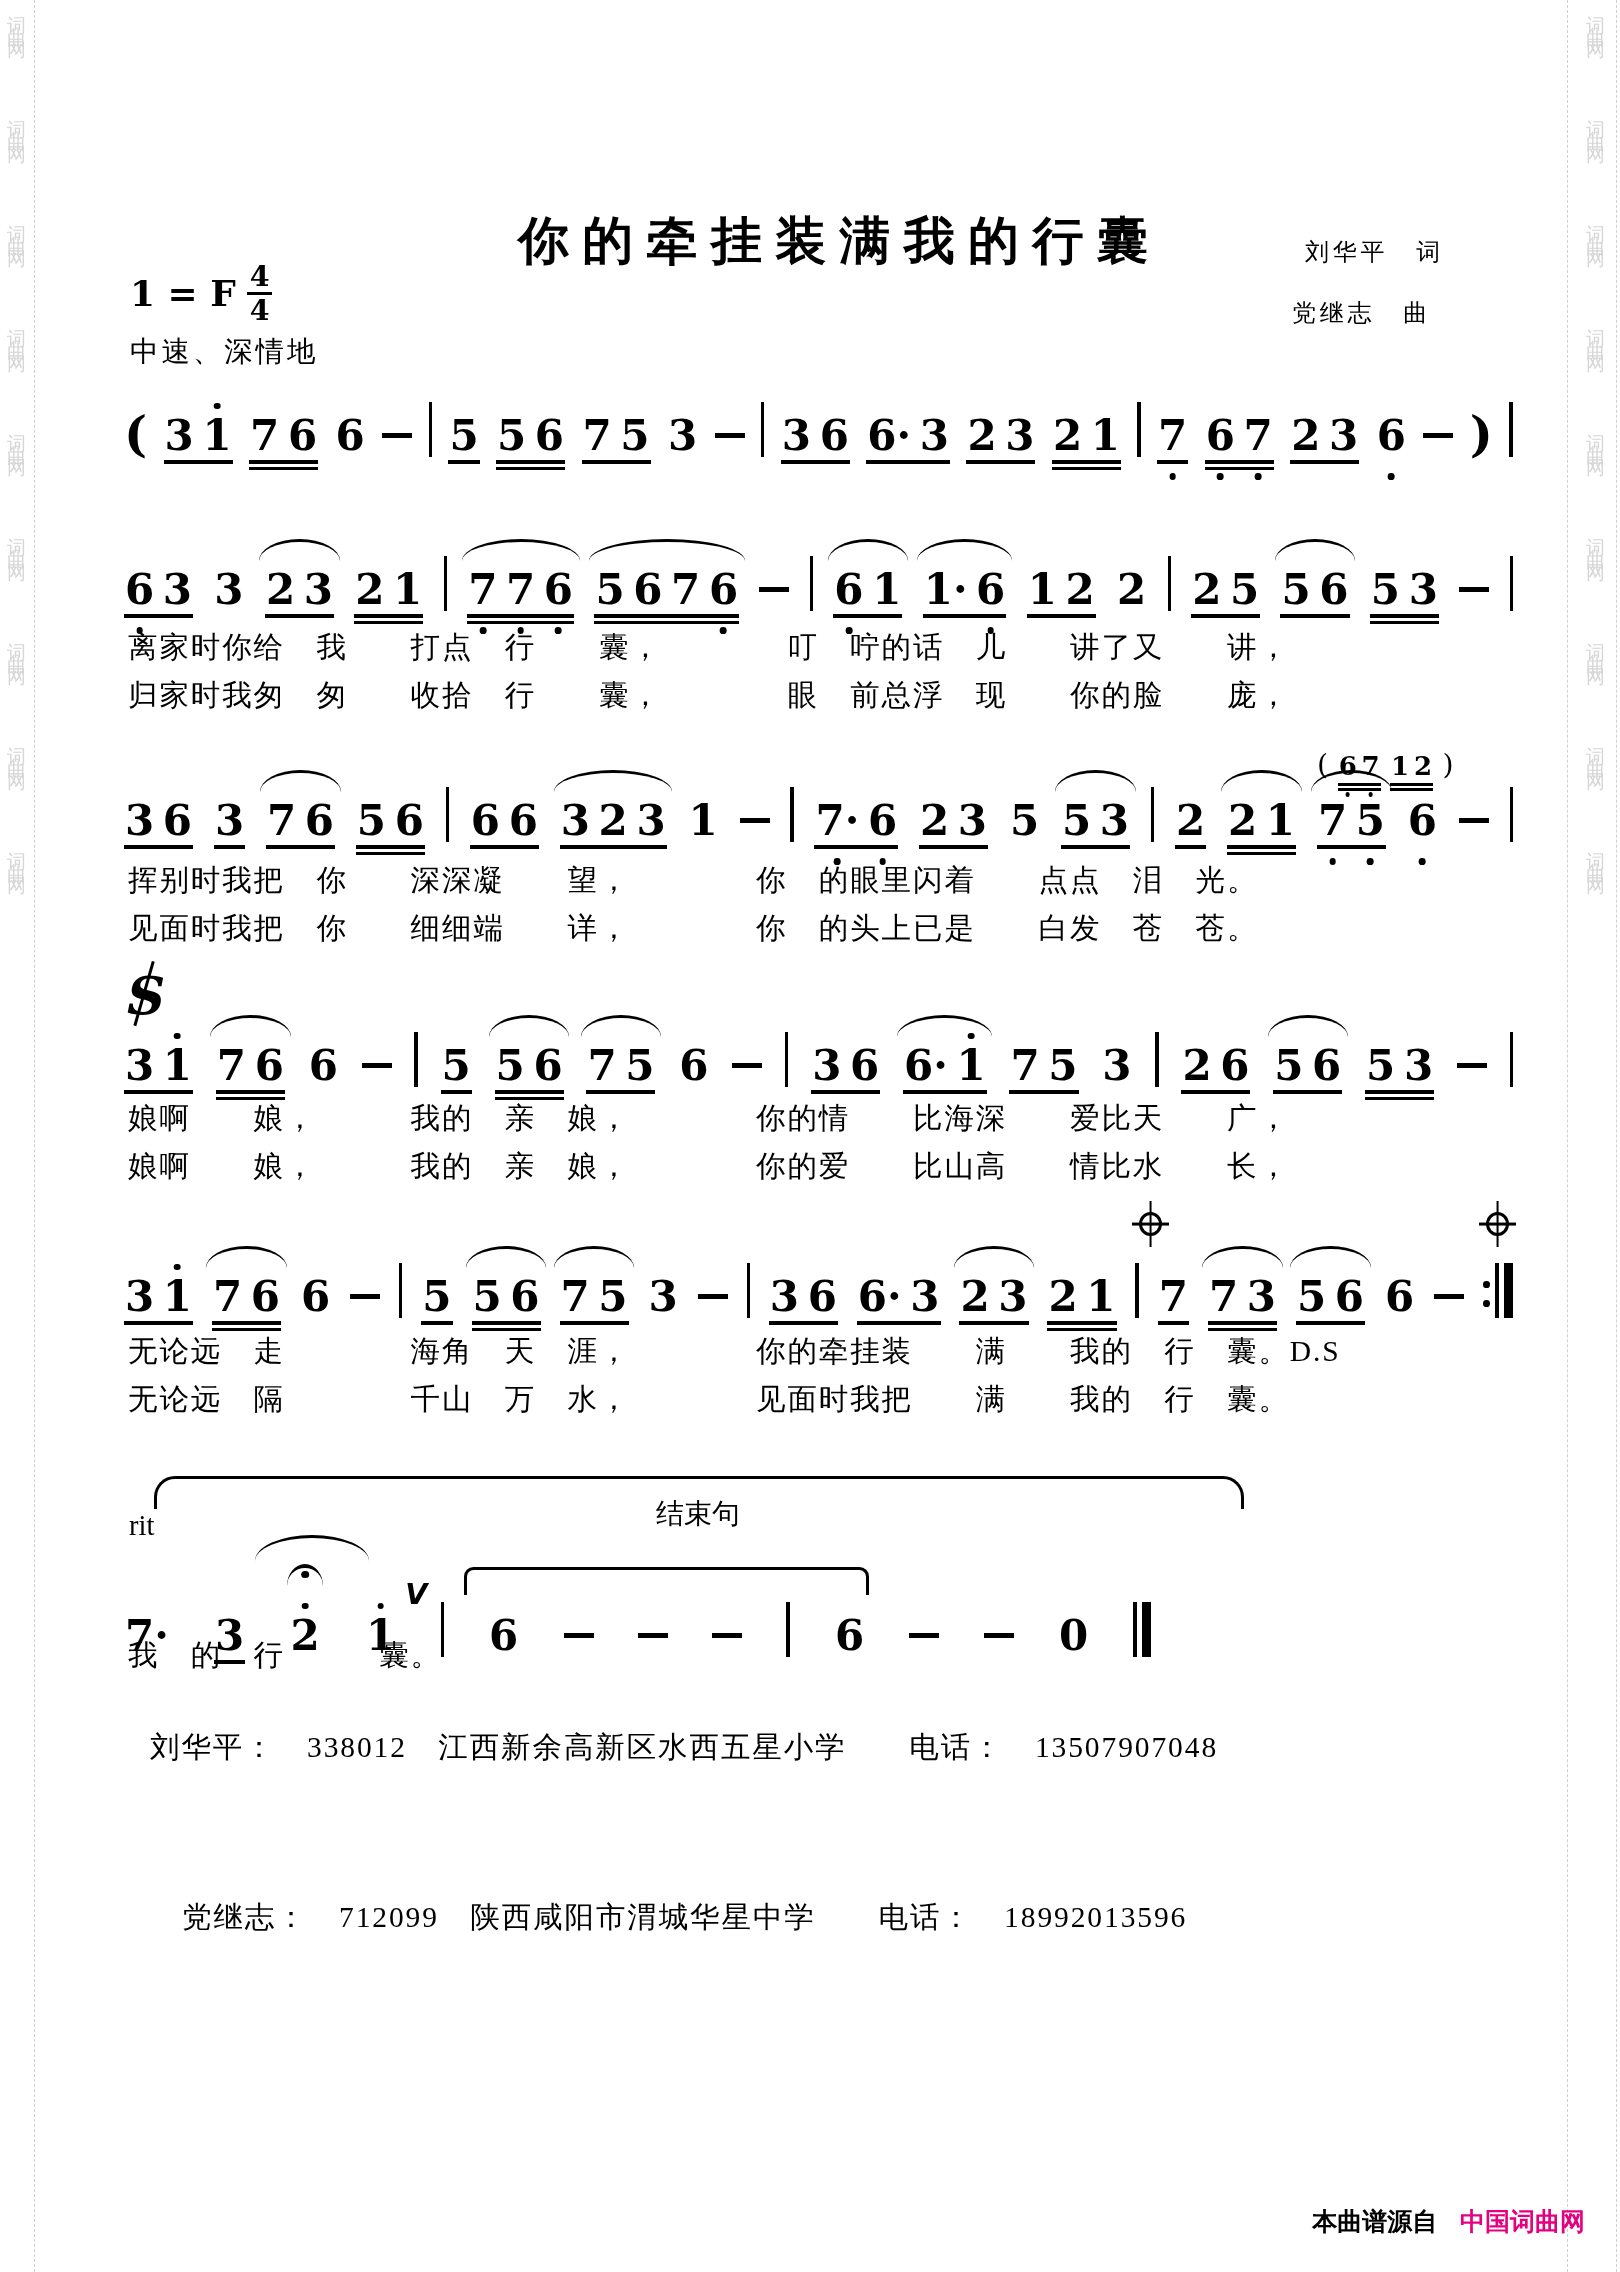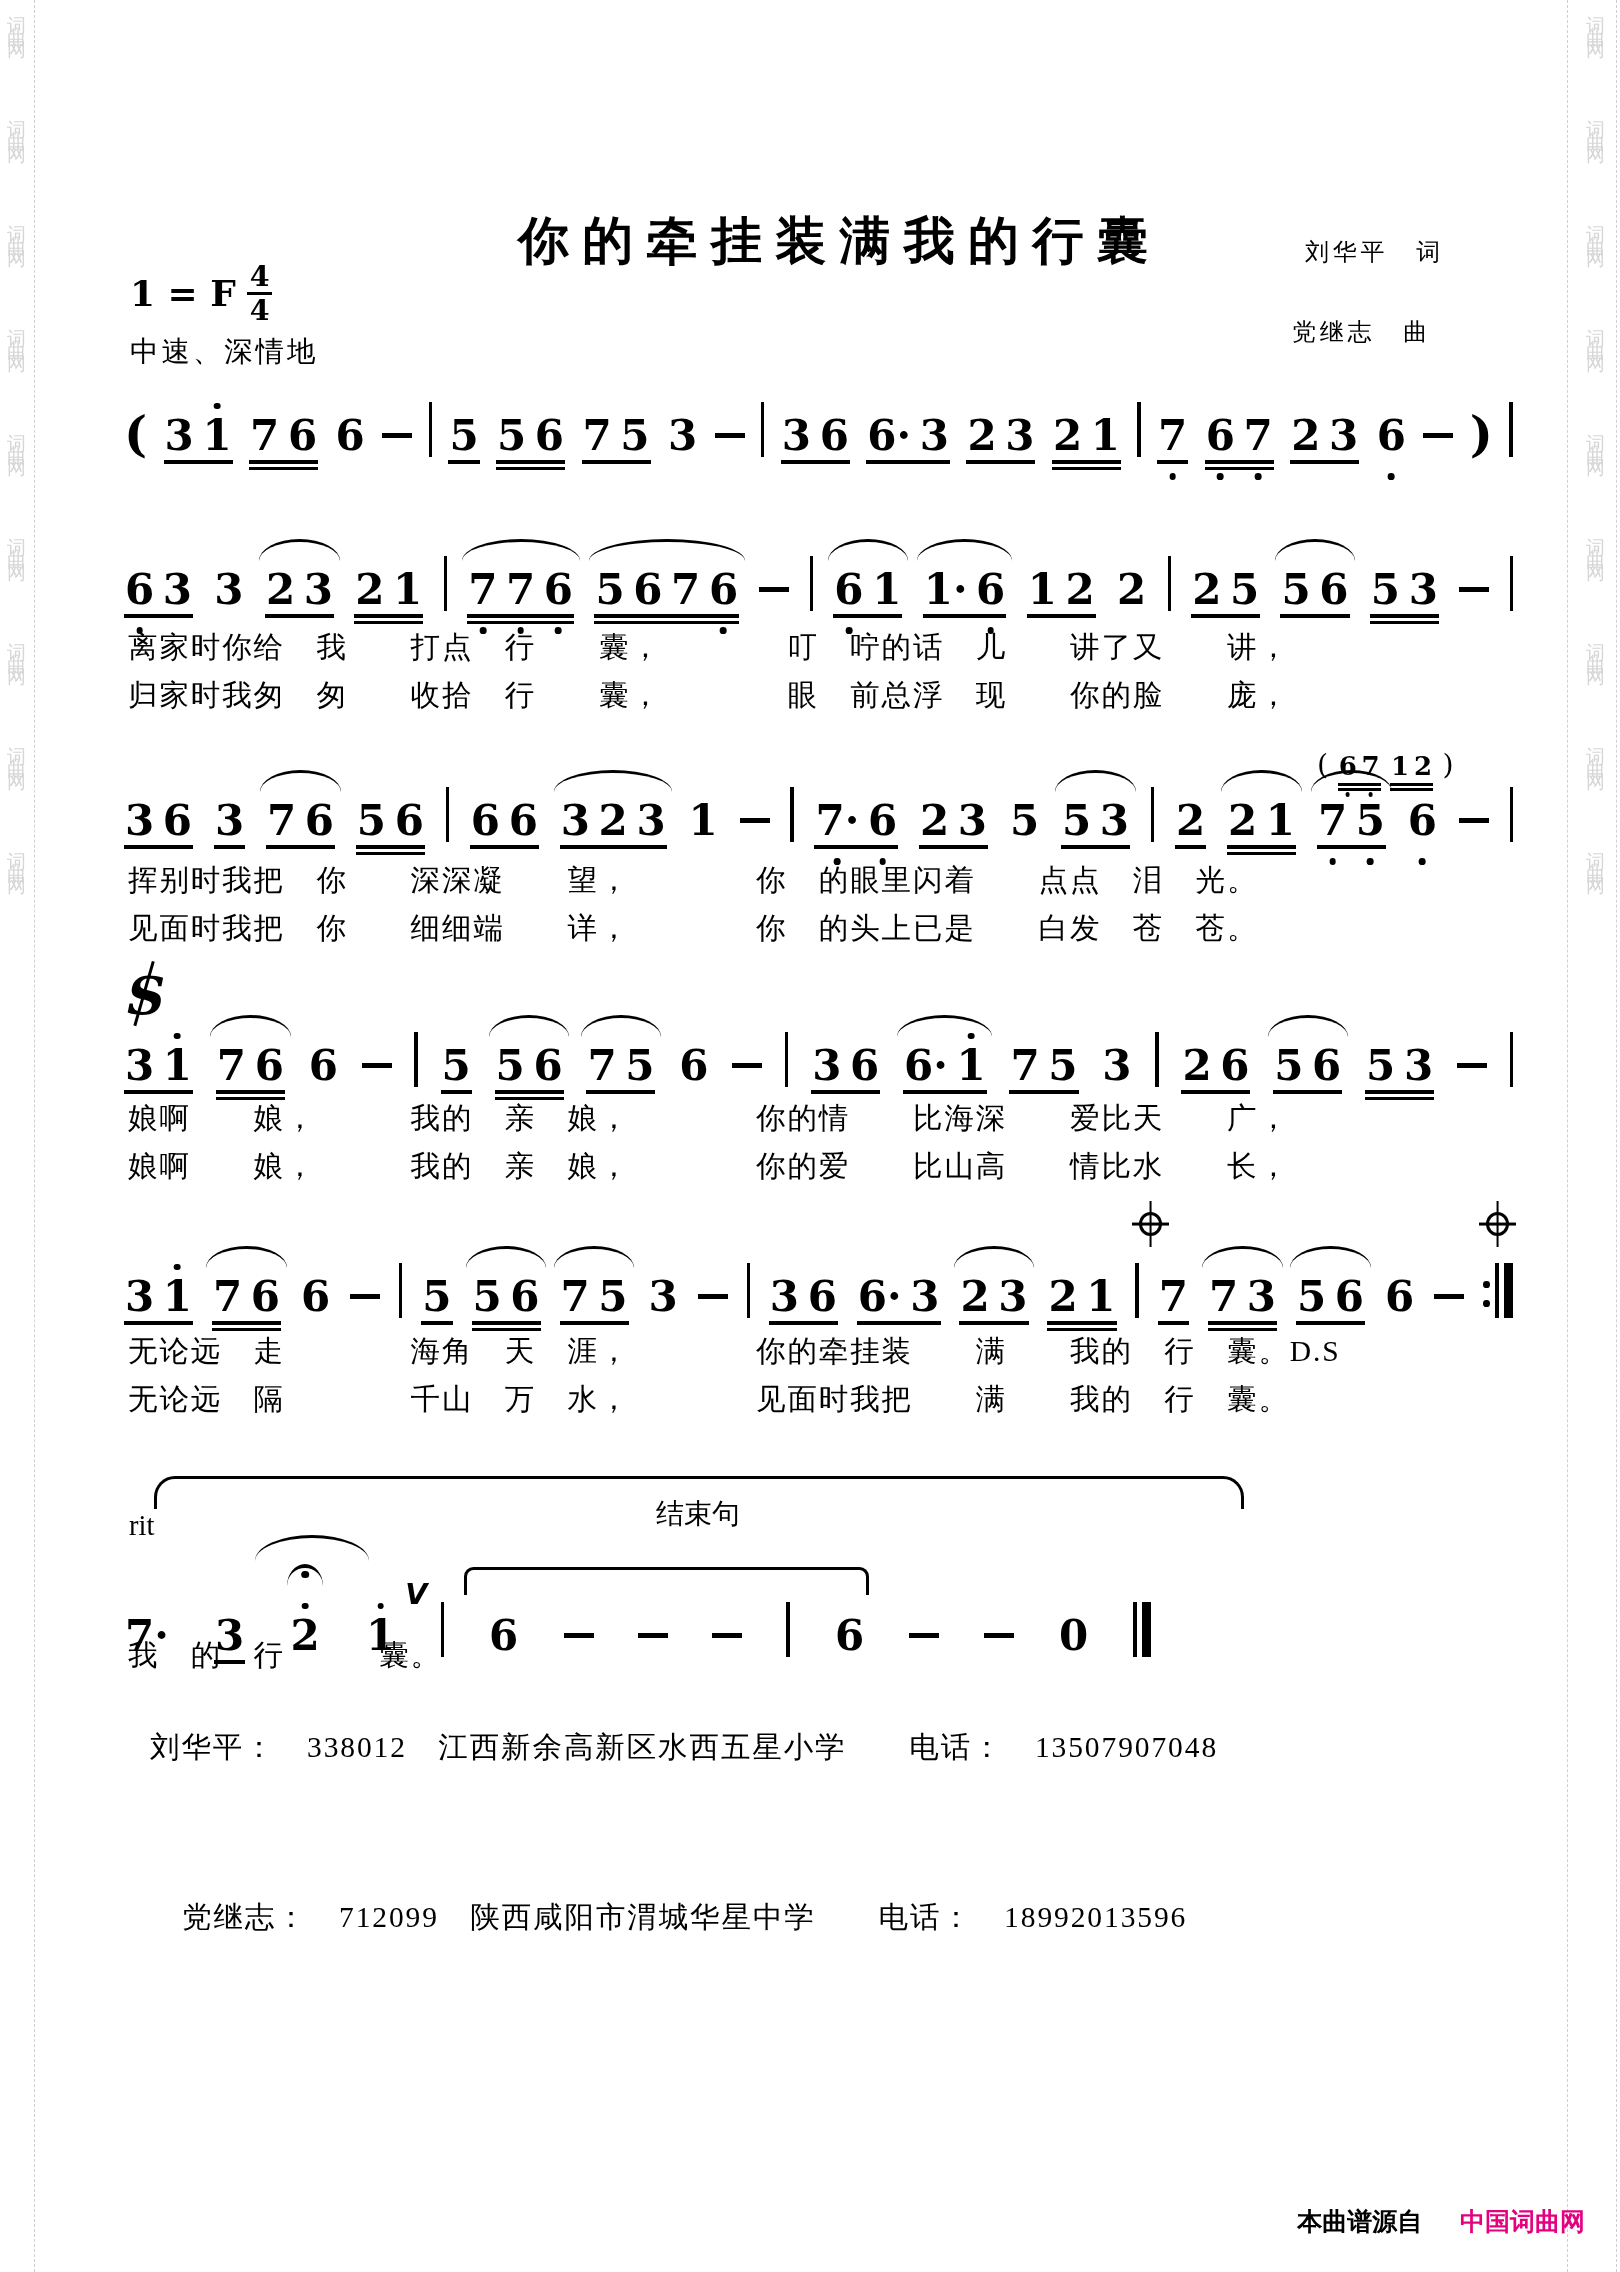--- a/index.html
+++ b/index.html
@@ -59,36 +59,36 @@
   .cuebox .grp.b1::after,.cuebox .grp.b2::after{bottom:-4.8px;height:2.4px;}
   .cuebox .grp.b2::before{bottom:-9.5px;height:2.4px;}
   .cuebox .dot-lo{bottom:-16px;width:4.8px;height:4.8px;}
   .cuebox .cparen{font-size:28.5px;font-weight:400;}
   
   .lyrblock{position:absolute;left:128px;}
   .lrow{font-size:29.5px;height:48px;letter-spacing:1.9px;white-space:pre;}
   .footline{position:absolute;left:150px;font-size:29.5px;letter-spacing:1.9px;white-space:pre;}
   .creditrow{position:absolute;top:2205px;right:36px;font-size:25px;font-weight:700;
              font-family:"DejaVu Sans",sans-serif;white-space:nowrap;}
-  .creditrow .site{margin-left:29px;}
+  .creditrow .site{margin-left:14px;}
 </style>
 </head>
 <body>
 
 <div id="page" style="background: rgb(255, 255, 255);">
 
   <div class="wmcol" id="wm-left" style="left: 1.9px; color: rgb(214, 214, 214);">词曲网　　词曲网　　词曲网　　词曲网　　词曲网　　词曲网　　词曲网　　词曲网　　词曲网　　</div>
   <div class="wmline" style="left: 34px; border-left-color: rgb(207, 207, 207);"></div>
   <div class="wmline" style="left: 1567px; border-left-color: rgb(207, 207, 207);"></div>
   <div class="wmcol" id="wm-right" style="left: 1581px; color: rgb(214, 214, 214);">词曲网　　词曲网　　词曲网　　词曲网　　词曲网　　词曲网　　词曲网　　词曲网　　词曲网　　</div>
   <div class="wmline" style="left: 1616px; border-left-color: rgb(207, 207, 207);"></div>
 
   <div class="title">你的牵挂装满我的行囊</div>
   <div class="byline" style="left:1305px;top:236px;">刘华平　词</div>
-  <div class="byline" style="left:1292px;top:316px;">党继志　曲</div>
+  <div class="byline" style="left:1292px;top:297px;">党继志　曲</div>
 
   <div class="keyrow">
     <span>1 = F</span>
     <span class="frac">
       <span>4</span>
       <span class="fbarln"></span>
       <span>4</span>
     </span>
   </div>
   <div class="tempo">中速、深情地</div>

